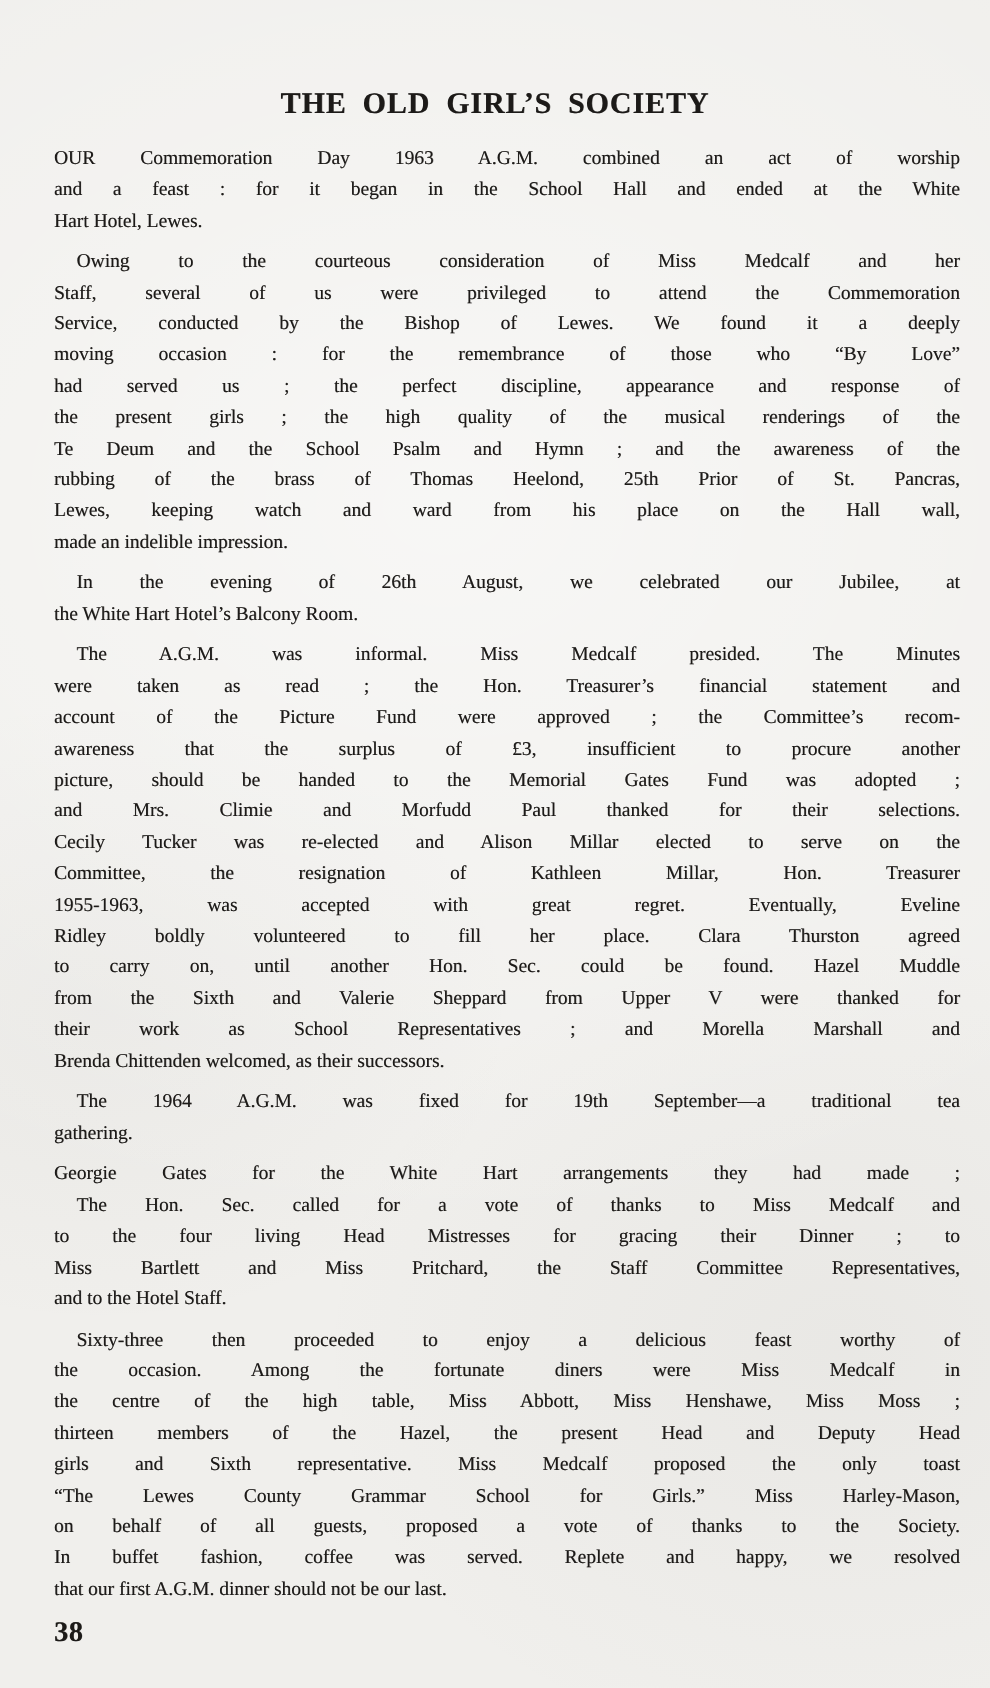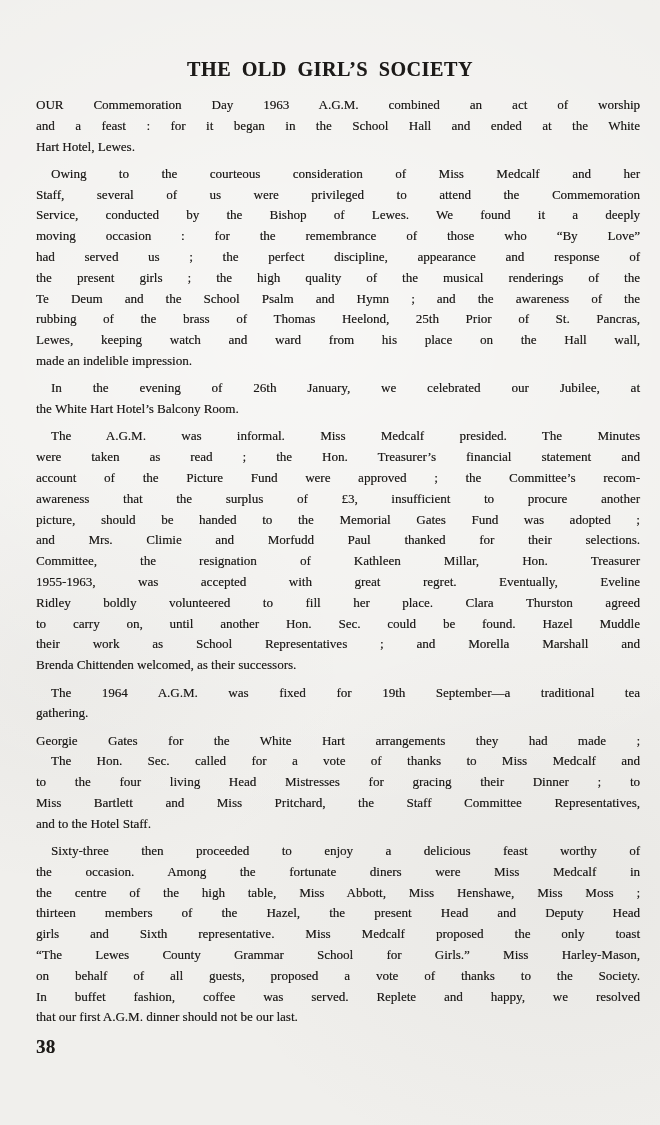--- a/index.html
+++ b/index.html
@@ -81,34 +81,36 @@
         <div class="pline">Service, conducted by the Bishop of Lewes.  We found it a deeply</div>
         <div class="pline">moving occasion : for the remembrance of those who “By Love”</div>
         <div class="pline">had served us ; the perfect discipline, appearance and response of</div>
         <div class="pline">the present girls ; the high quality of the musical renderings of the</div>
         <div class="pline">Te Deum and the School Psalm and Hymn ; and the awareness of the</div>
         <div class="pline">rubbing of the brass of Thomas Heelond, 25th Prior of St. Pancras,</div>
         <div class="pline">Lewes, keeping watch and ward from his place on the Hall wall,</div>
         <div class="pline last">made an indelible impression.</div>
       </div>
       <div class="para">
-        <div class="pline indent-first">In the evening of 26th January, we celebrated our Jubilee, at</div>
+        <div class="pline indent-first">In the evening of 26th August, we celebrated our Jubilee, at</div>
         <div class="pline last">the White Hart Hotel’s Balcony Room.</div>
       </div>
       <div class="para">
         <div class="pline indent-first">The A.G.M. was informal.  Miss Medcalf presided.  The Minutes</div>
         <div class="pline">were taken as read ; the Hon. Treasurer’s financial statement and</div>
         <div class="pline">account of the Picture Fund were approved ; the Committee’s recom-</div>
         <div class="pline">awareness that the surplus of £3, insufficient to procure another</div>
         <div class="pline">picture, should be handed to the Memorial Gates Fund was adopted ;</div>
         <div class="pline">and Mrs. Climie and Morfudd Paul thanked for their selections.</div>
+        <div class="pline">Cecily Tucker was re-elected and Alison Millar elected to serve on the</div>
         <div class="pline">Committee, the resignation of Kathleen Millar, Hon. Treasurer</div>
         <div class="pline">1955-1963, was accepted with great regret.  Eventually, Eveline</div>
         <div class="pline">Ridley boldly volunteered to fill her place.  Clara Thurston agreed</div>
         <div class="pline">to carry on, until another Hon. Sec. could be found.  Hazel Muddle</div>
+        <div class="pline">from the Sixth and Valerie Sheppard from Upper V were thanked for</div>
         <div class="pline">their work as School Representatives ; and Morella Marshall and</div>
         <div class="pline last">Brenda Chittenden welcomed, as their successors.</div>
       </div>
       <div class="para">
         <div class="pline indent-first">The 1964 A.G.M. was fixed for 19th September—a traditional tea</div>
         <div class="pline last">gathering.</div>
       </div>
       <div class="para">
         <div class="pline">Georgie Gates for the White Hart arrangements they had made ;</div>
         <div class="pline indent-first">The Hon. Sec. called for a vote of thanks to Miss Medcalf and</div>

